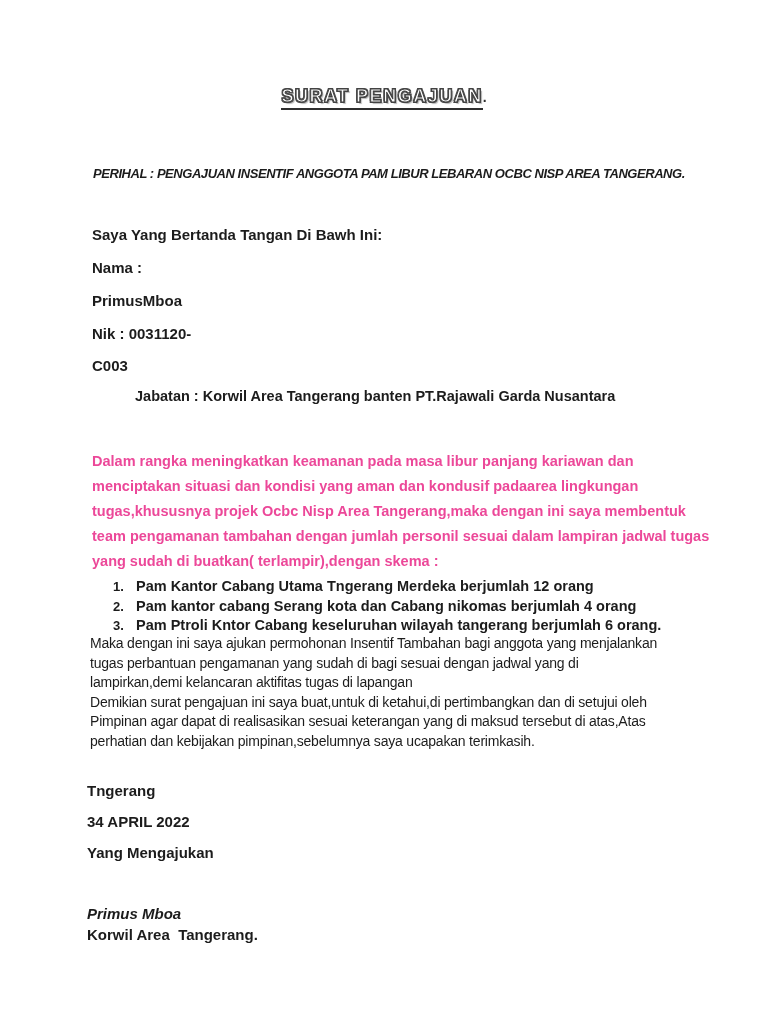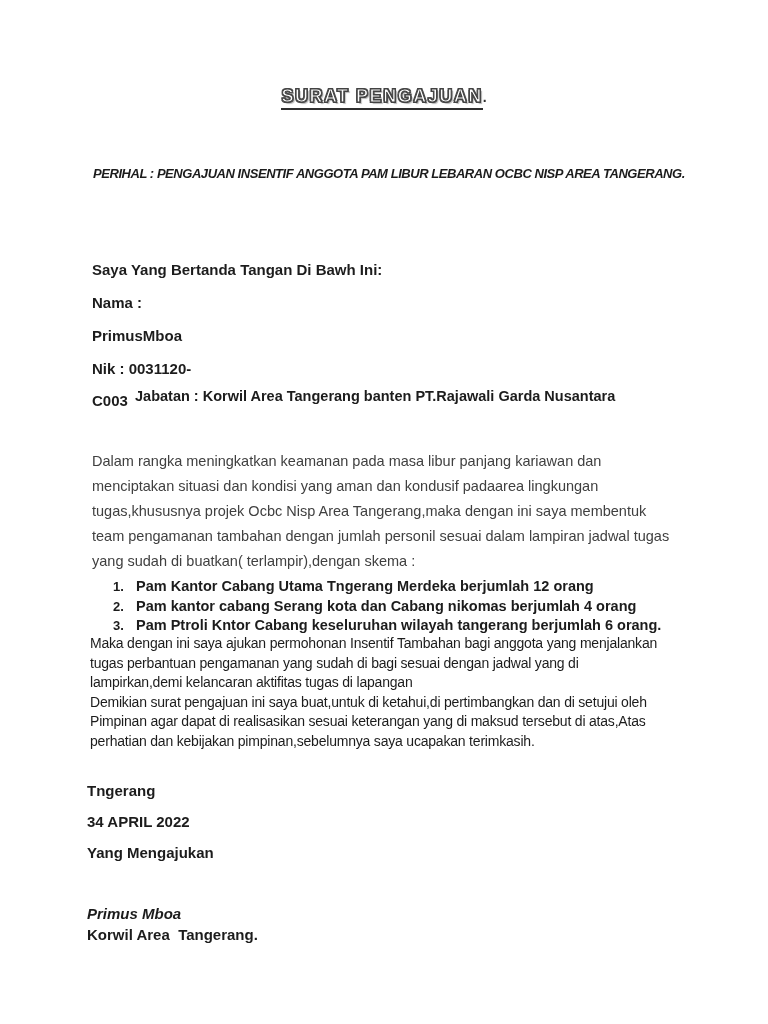--- a/index.html
+++ b/index.html
@@ -53,28 +53,28 @@
     font-weight: bold;
     font-style: italic;
     font-size: 14px;
     letter-spacing: -0.1px;
   }
   .hdr-italic.subject {
     font-size: 13px;
     letter-spacing: -0.45px;
   }
 
-  .b15 { font-weight: bold; font-size: 15px; margin-top: 35px; }
+  .b15 { font-weight: bold; font-size: 15px; }
   .b145 { font-weight: bold; font-size: 14.5px; }
 
   .para1 {
     font-size: 14.5px;
-    font-weight: normal;
+    font-weight: bold;
     line-height: 25px;
-    color: #404040;
+    color: #ec4899;
     width: 620px;
   }
   .para2 {
     font-weight: normal;
     font-size: 14px;
     letter-spacing: -0.2px;
     line-height: 19.6px;
     width: 650px;
   }
 

